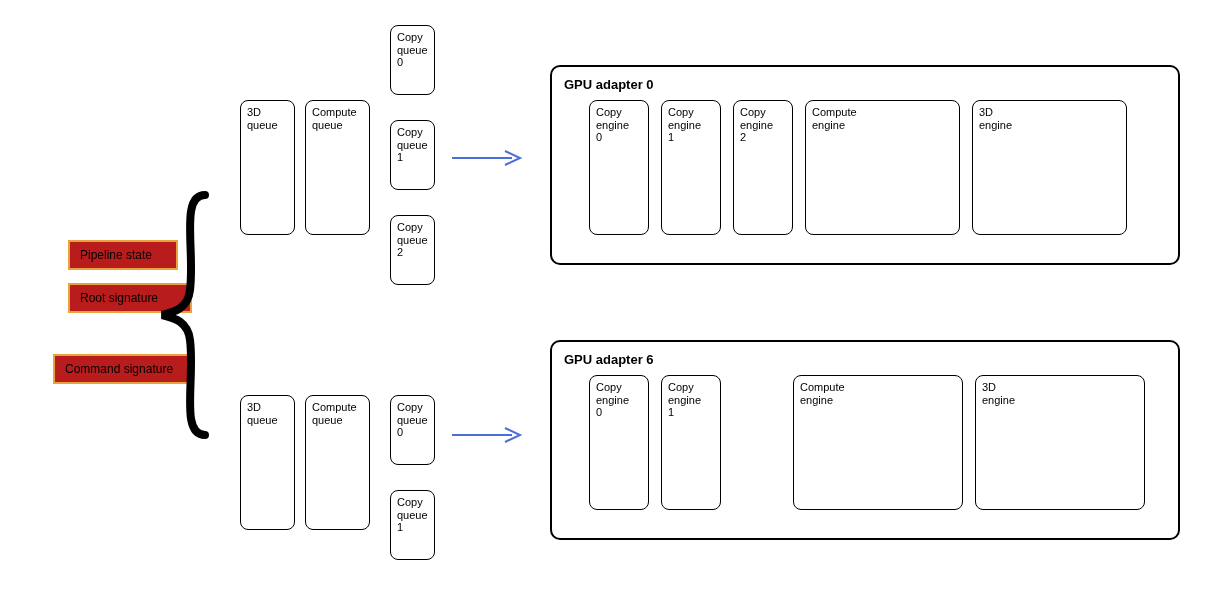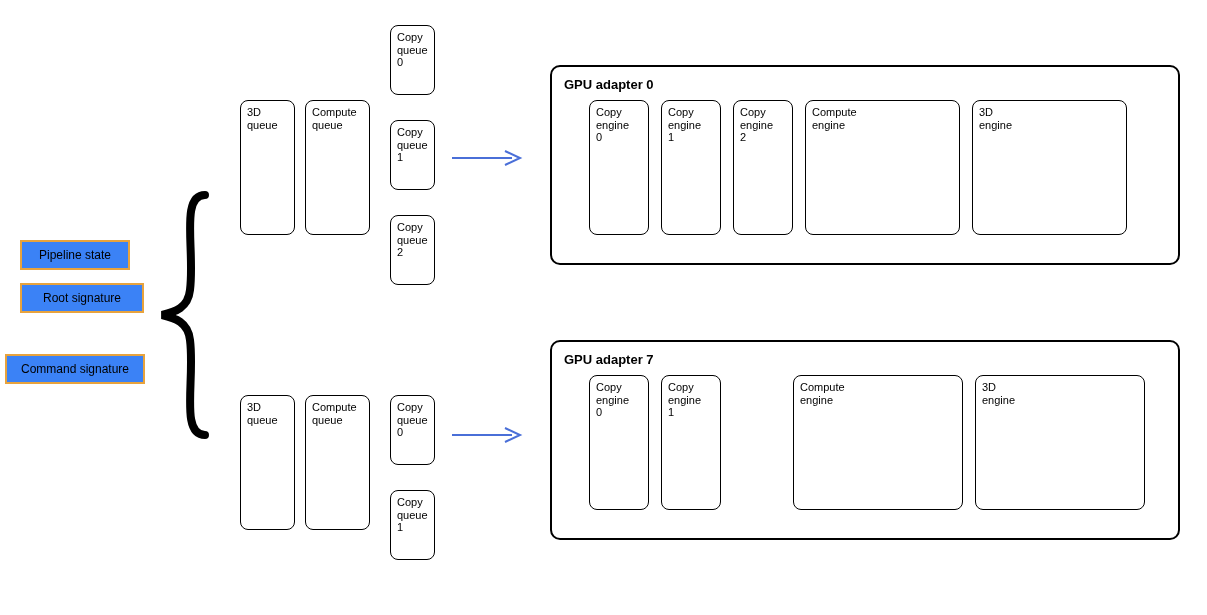--- a/index.html
+++ b/index.html
@@ -19,23 +19,23 @@
     border-radius: 8px;
     padding: 5px 6px;
     box-sizing: border-box;
     line-height: 1.15;
   }
   .label-box {
     position: absolute;
     border: 2px solid #e8a33d;
     padding: 6px 10px;
     box-sizing: border-box;
-    text-align: center;
     font-size: 12px;
-    background: #3b82f6;
+    background: #b91c1c;
+    margin-left: 48px;
   }
   .adapter {
     position: absolute;
     border: 2px solid #000;
     border-radius: 10px;
     box-sizing: border-box;
     padding: 10px 12px;
   }
   .adapter-title {
     font-size: 13px;
@@ -97,20 +97,20 @@
   <div class="engines" style="padding-left:25px;">
     <div class="engine" style="width:60px; height:135px;">Copy<br>engine<br>0</div>
     <div class="engine" style="width:60px; height:135px;">Copy<br>engine<br>1</div>
     <div class="engine" style="width:60px; height:135px;">Copy<br>engine<br>2</div>
     <div class="engine" style="width:155px; height:135px;">Compute<br>engine</div>
     <div class="engine" style="width:155px; height:135px;">3D<br>engine</div>
   </div>
 </div>
 
 <div class="adapter" style="left:550px; top:340px; width:630px; height:200px;">
-  <div class="adapter-title">GPU adapter 7</div>
+  <div class="adapter-title">GPU adapter 6</div>
   <div class="engines" style="padding-left:25px;">
     <div class="engine" style="width:60px; height:135px;">Copy<br>engine<br>0</div>
     <div class="engine" style="width:60px; height:135px;">Copy<br>engine<br>1</div>
     <div class="engine" style="width:170px; height:135px; margin-left:60px;">Compute<br>engine</div>
     <div class="engine" style="width:170px; height:135px;">3D<br>engine</div>
   </div>
 </div>
 
 </body></html>

